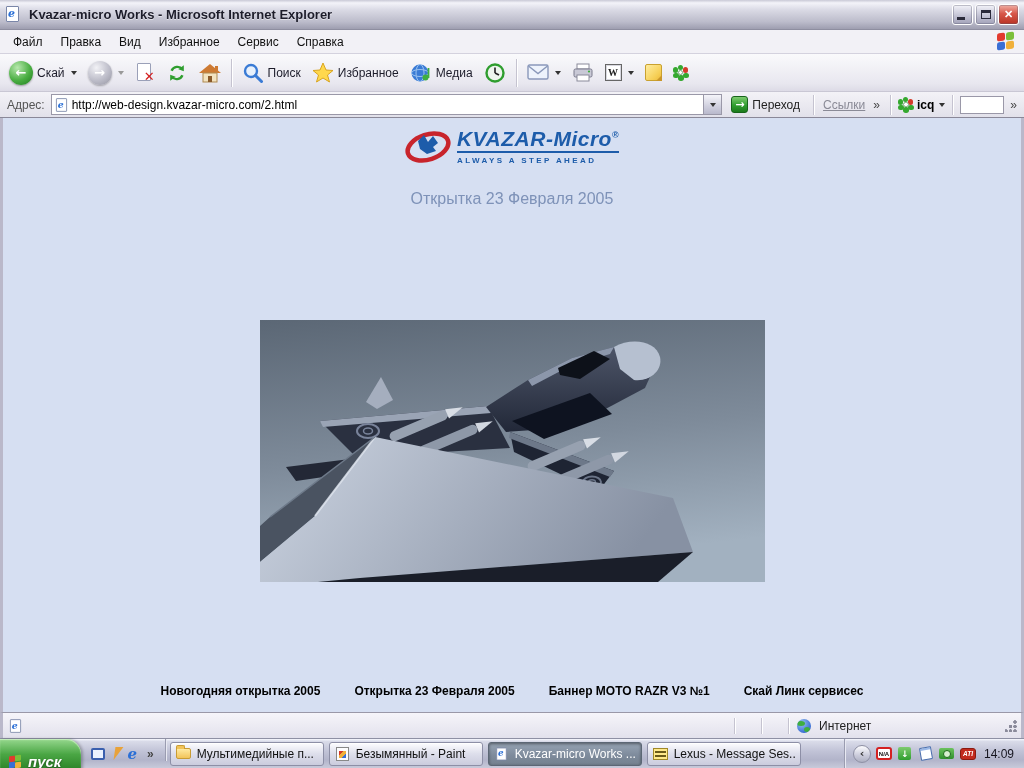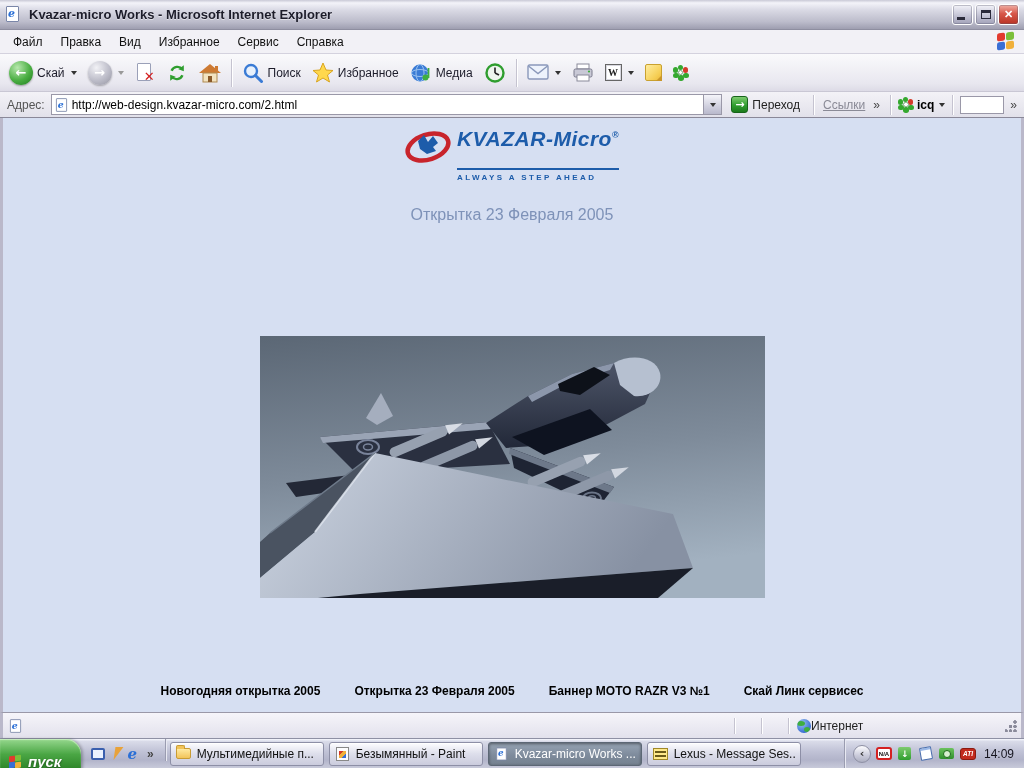--- a/index.html
+++ b/index.html
@@ -92,37 +92,37 @@
   .icq-flower .pr{left:10px;top:2.5px;background:#d43a2a;}
   .icq-flower .ctr{left:5.2px;top:5.2px;background:#fff;border:1px solid #7a7;}
   .mini-input { width:44px; height:18px; background:#fff; border:1px solid #9a98a8; }
 
   
   .content { flex:1 1 auto; background:#d6dff2; border-left:3px solid #bab8ca; border-right:3px solid #bab8ca;
     display:flex; flex-direction:column; align-items:center; overflow:hidden; }
   .logo { margin-top:10px; display:flex; align-items:flex-start; gap:6px; cursor:pointer; }
   .logo-txt { display:flex; flex-direction:column; align-items:flex-start; }
   .logo-name { font:bold italic 21px "Liberation Sans",sans-serif; color:#1d5caa;
-    border-bottom:2px solid #1d5caa; letter-spacing:.5px; line-height:22px; padding-bottom:18px; }
+    border-bottom:2px solid #1d5caa; letter-spacing:.5px; line-height:22px; padding-bottom:1px; }
   .logo-name sup { font:bold 9px "Liberation Sans",sans-serif; vertical-align:super; }
   .logo-tag { font:bold 8px "Liberation Sans",sans-serif; letter-spacing:2.4px; color:#1d5caa; margin-top:3px; }
   .heading { margin-top:24px; font-size:16px; color:#7e92b8; }
   .postcard-wrap { margin-top:112px; width:505px; height:262px; line-height:0; }
   .footer-links { margin-top:auto; margin-bottom:14px; display:flex; gap:34px; }
   .footer-links span { font:bold 12px "Liberation Sans",sans-serif; color:#000000;
     cursor:pointer; white-space:nowrap; }
 
   
   .statusbar { height:26px; flex:0 0 26px; display:flex; align-items:center; padding:0 3px; gap:2px;
     background:linear-gradient(180deg,#f6f5fa,#e2e1ec); border-top:1px solid #9a98a8;
     border-left:3px solid #bab8ca; border-right:3px solid #bab8ca; font-size:12px; color:#222; }
   .sb-main { flex:1; display:flex; align-items:center; gap:5px; padding-left:3px; }
   .sb-sep { width:1px; height:16px; background:#c5c3d0; box-shadow:1px 0 0 #fff; }
   .sb-pane { width:22px; height:18px; }
-  .sb-zone { width:210px; display:flex; align-items:center; gap:0; padding-left:6px; }
+  .sb-zone { width:210px; display:flex; align-items:center; gap:8px; padding-left:6px; }
   .globe { width:14px; height:14px; border-radius:50%; position:relative;
     background:radial-gradient(circle at 35% 30%, #9ac2f0, #3a6fd5 70%, #24459a); overflow:hidden; }
   .globe i { position:absolute; background:#3fae3f; border-radius:50%; }
   .globe .g1{ width:8px; height:5px; left:0px; top:2px; }
   .globe .g2{ width:6px; height:5px; left:7px; top:8px; }
   .grip { width:13px; height:13px; margin-left:2px;
     background:
       radial-gradient(circle 1.5px at 10px 3px, #8a8a9a 1.5px, transparent 2px),
       radial-gradient(circle 1.5px at 10px 7.5px, #8a8a9a 1.5px, transparent 2px),
       radial-gradient(circle 1.5px at 5.5px 7.5px, #8a8a9a 1.5px, transparent 2px),

